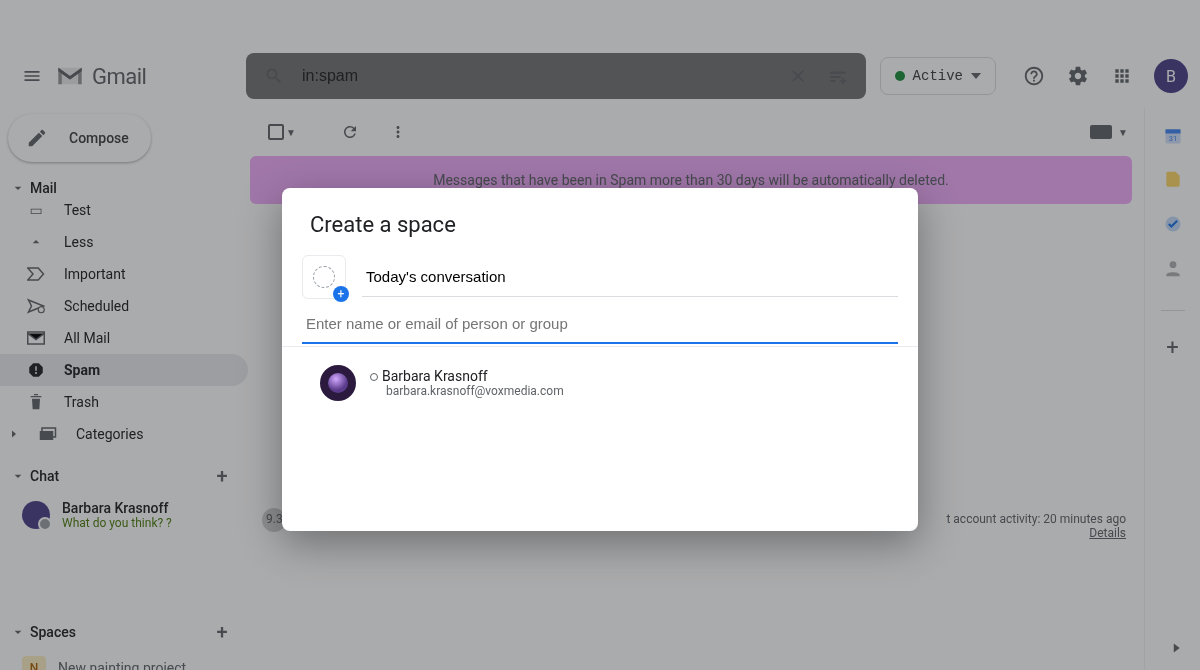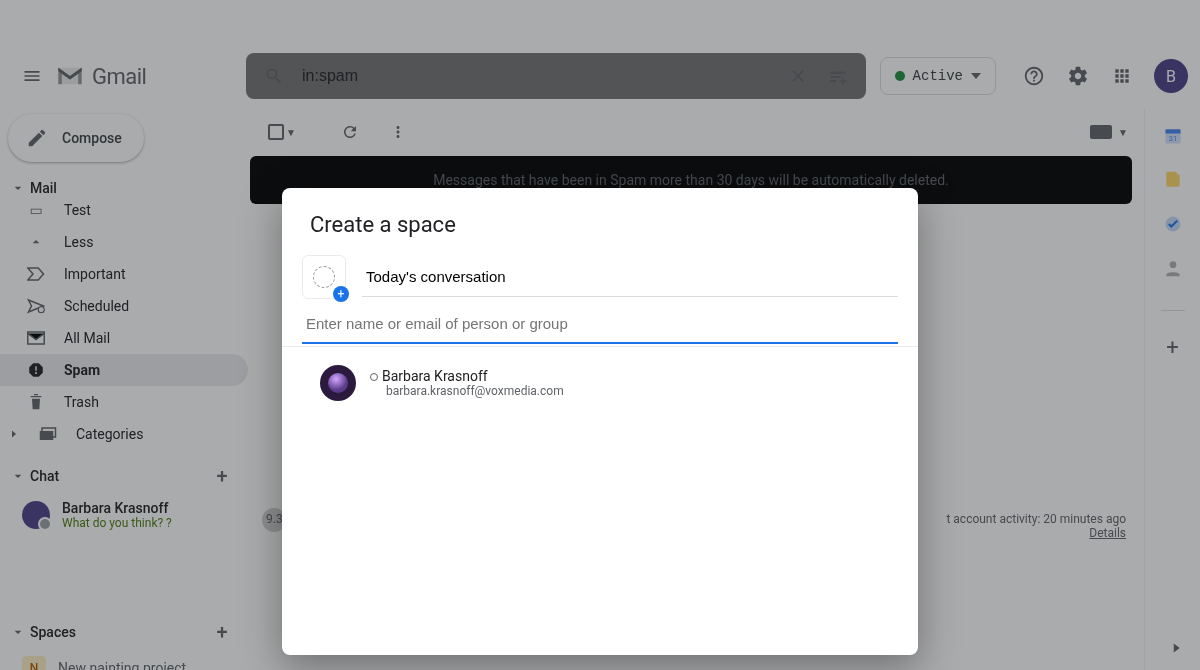--- a/index.html
+++ b/index.html
@@ -19,21 +19,21 @@
   .status-chip { display:flex; align-items:center; gap:8px; border:1px solid #dadce0; border-radius: 8px; height: 38px; padding: 0 14px; cursor:pointer; }
   .status-dot { width:10px; height:10px; border-radius:50%; background:#1e8e3e; }
   .status-text { font-size:14px; color:#3c4043;font-family:Liberation Mono, monospace; }
   .header-icons { display:flex; gap:4px; margin-left: 18px; align-items:center; }
   .hicon { width:40px; height:40px; display:flex; align-items:center; justify-content:center; border-radius:50%; cursor:pointer; }
   .avatar-btn { width:34px; height:34px; border-radius:50%; background:#4b3f8a; color:#fff; display:flex; align-items:center; justify-content:center; font-size:16px; margin-left:8px; cursor:pointer; }
 
   
   .body-row { flex:1; display:flex; min-height:0; }
   .sidebar { width: 248px; padding-top: 6px; }
-  .compose-btn { display:flex; align-items:center; gap:14px; height:48px; padding: 0 22px 0 18px; margin-left:8px; border-radius: 24px; box-shadow: 0 1px 3px rgba(60,64,67,.3), 0 1px 2px rgba(60,64,67,.15); background:#fff; cursor:pointer; width:fit-content; }
+  .compose-btn { display:flex; align-items:center; gap:21px; height:48px; padding: 0 22px 0 18px; margin-left:8px; border-radius: 24px; box-shadow: 0 1px 3px rgba(60,64,67,.3), 0 1px 2px rgba(60,64,67,.15); background:#fff; cursor:pointer; width:fit-content; }
   .compose-btn span { font-size:14px; color:#3c4043; font-weight:500; }
   .section-label { display:flex; align-items:center; gap:4px; padding: 18px 0 6px 10px; font-size:14px; color:#202124; font-weight:500; }
   .nav-item { display:flex; align-items:center; height:32px; padding-left: 26px; gap:18px; font-size:14px; color:#202124; border-radius: 0 16px 16px 0; cursor:pointer; }
   .nav-item.active { background: #e8eaed; font-weight:700; }
   .nav-item .icon { width:20px; display:flex; justify-content:center; color:#5f6368; }
   .nav-item.active .icon { color:#202124; }
   .nav-item.cut-top { margin-top:-8px; }
   .section-head { display:flex; align-items:center; justify-content:space-between; padding: 14px 14px 6px 10px; font-size:14px; font-weight:500; color:#202124; cursor:pointer;}
   .section-head .left { display:flex; align-items:center; gap:4px; }
   .plus-btn { font-size:20px; color:#5f6368; cursor:pointer; width:24px; text-align:center; }
@@ -48,37 +48,37 @@
   
   .main { flex:1; position:relative; padding-right: 0; }
   .toolbar { height:48px; display:flex; align-items:center; padding: 0 16px; gap: 8px;}
   .checkbox-dd { display:flex; align-items:center; gap:2px; padding:4px; cursor:pointer; }
   .checkbox { width:16px; height:16px; border:2px solid #5f6368; border-radius:2px; }
   .dd-caret { font-size:10px; color:#5f6368; }
   .toolbar .hicon { color:#5f6368; }
   .toolbar-spacer { flex:1; }
   .input-ind { display:flex; align-items:center; gap:6px; color:#5f6368; cursor:pointer; }
   .keyboard-rect { width:22px; height:14px; background:#5f6368; border-radius:2px; }
-  .banner { margin: 0 12px 0 2px; background:#000000; border-radius:6px; padding: 16px; text-align:center; font-size:14px; color:#5f6368; }
+  .banner { margin: 0 12px 0 2px; background:#f0abfc; border-radius:6px; padding: 16px; text-align:center; font-size:14px; color:#5f6368; }
   .empty-msg { text-align:center; padding: 14px 0; font-size:14px; color:#5f6368; }
   .footer-info { display:flex; justify-content:space-between; padding: 2px 18px; font-size:12px; color:#5f6368; }
   .footer-info .right { text-align:right; }
   .footer-info a { color:#5f6368; }
   .attach-blob { position:absolute; left: 14px; top: 400px; width:24px; height:24px; background:#5f6368; border-radius:50%; opacity:.3; }
 
   
   .rail { width:56px; border-left:1px solid #f1f3f4; display:flex; flex-direction:column; align-items:center; padding-top:18px; gap:24px; }
   .rail-icon { width:20px; height:20px; cursor:pointer; }
   .rail-divider { width:24px; height:1px; background:#dadce0; margin-top:8px; }
   .rail-plus { color:#5f6368; font-size:22px; cursor:pointer; }
   .rail-expand { position:absolute; bottom:8px; right:10px; width:28px; height:28px; display:flex; align-items:center; justify-content:center; color:#5f6368; cursor:pointer; }
 
   
   .scrim { position:absolute; inset:0; background:rgba(32,33,36,.38); display:flex; align-items:flex-start; justify-content:center; }
-  .modal { margin-top: 188px; width: 636px; background:#fff; border-radius: 8px; box-shadow: 0 12px 40px rgba(0,0,0,.35); padding: 24px 0 0 0; height: 467px; overflow:hidden; display:flex; flex-direction:column; }
+  .modal { margin-top: 188px; width: 636px; background:#fff; border-radius: 8px; box-shadow: 0 12px 40px rgba(0,0,0,.35); padding: 24px 0 0 0; height: 343px; overflow:hidden; display:flex; flex-direction:column; }
   .modal-title { font-size: 22px; color:#202124; padding: 0 28px 18px 28px; }
   .name-row { display:flex; gap:16px; align-items:center; padding: 0 20px 0 20px; }
   .emoji-picker { width:44px; height:44px; border:1px solid #e8eaed; border-radius:6px; position:relative; display:flex; align-items:center; justify-content:center; cursor:pointer; }
   .emoji-face { width:22px; height:22px; border:1.5px dashed #9aa0a6; border-radius:50%; position:relative; }
   .emoji-plus { position:absolute; bottom:-4px; right:-4px; width:16px; height:16px; border-radius:50%; background:#1a73e8; color:#fff; font-size:12px; display:flex; align-items:center; justify-content:center; }
   .name-input { flex:1; height:40px; border:none; border-bottom:1px solid #dadce0; font-size:15px; padding: 0 4px; outline:none; }
   .counter { text-align:right; font-size:12px; color:#9aa0a6; padding: 4px 22px 10px 0; letter-spacing:.5px;}
   .people-input { margin: 6px 20px 0 20px; border:none; border-bottom:2px solid #1a73e8; font-size:15px; padding: 10px 4px; outline:none; color:#5f6368; }
   .suggestion-area { border-top:1px solid #e8eaed; margin-top:2px; padding: 10px 0; }
   .suggestion { display:flex; align-items:center; gap:14px; padding: 8px 38px; cursor:pointer; }

